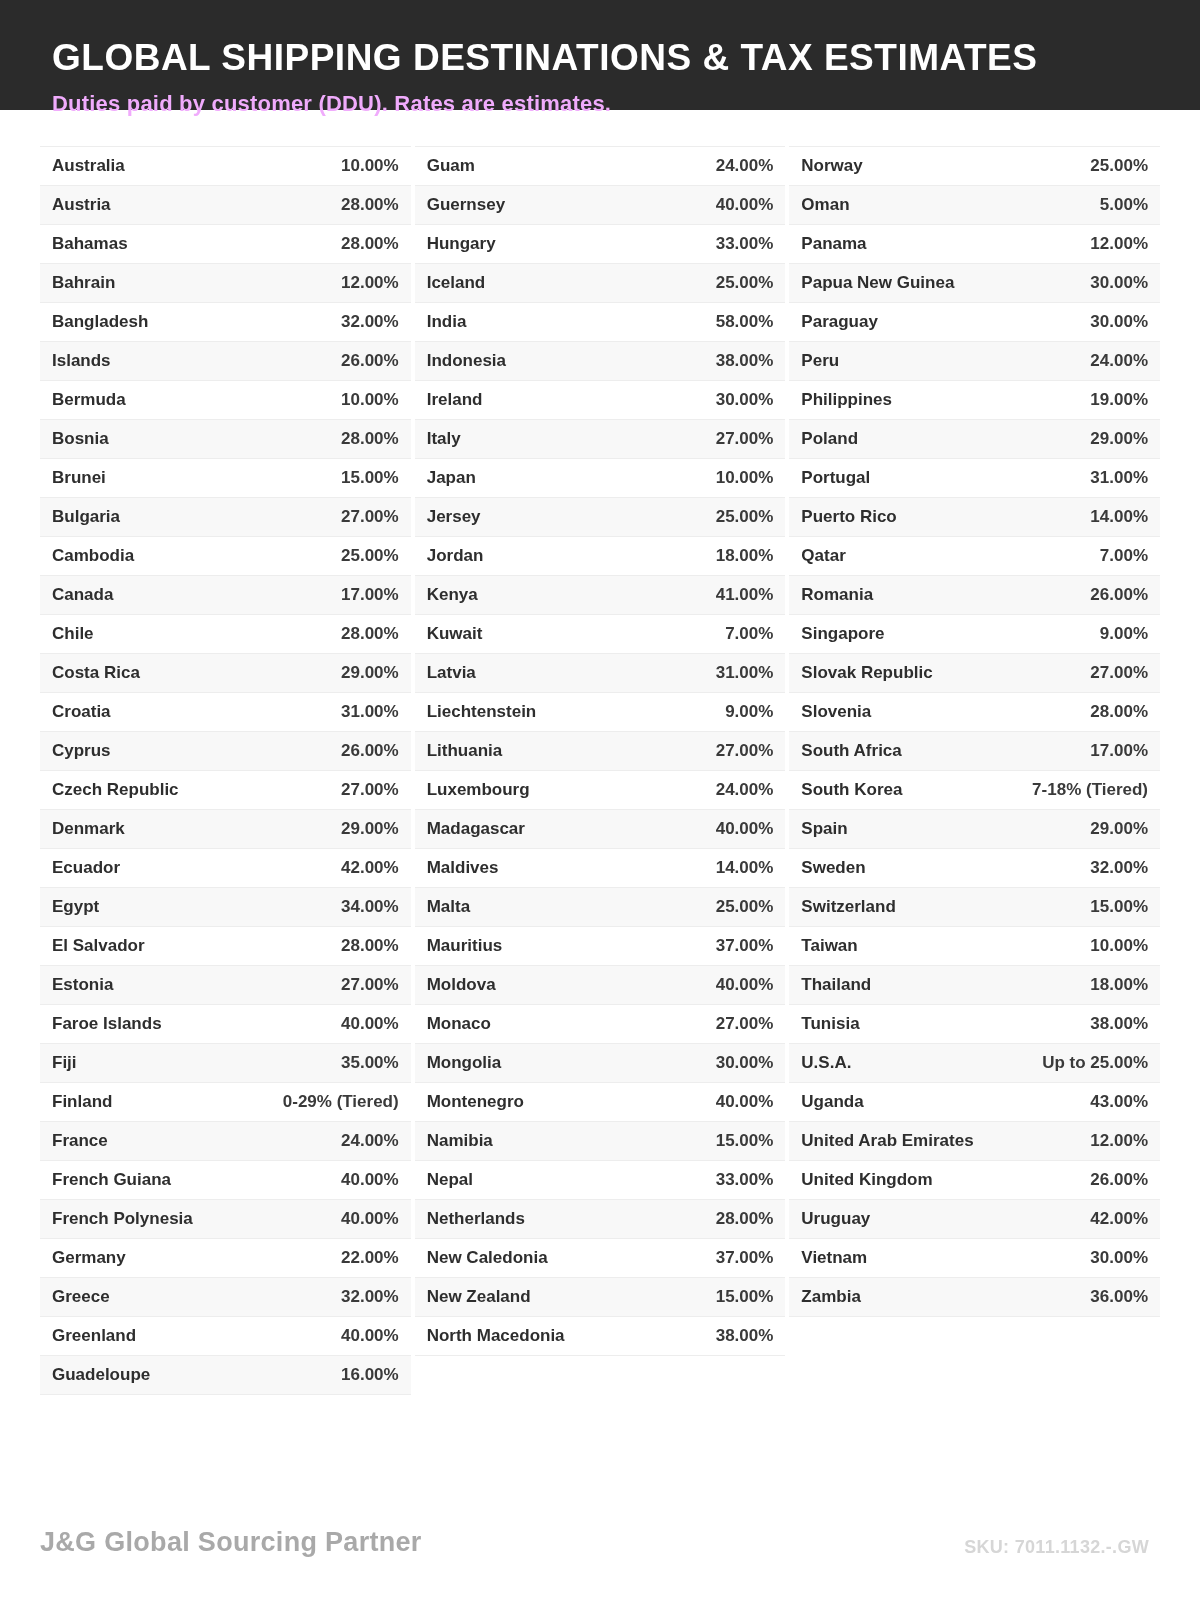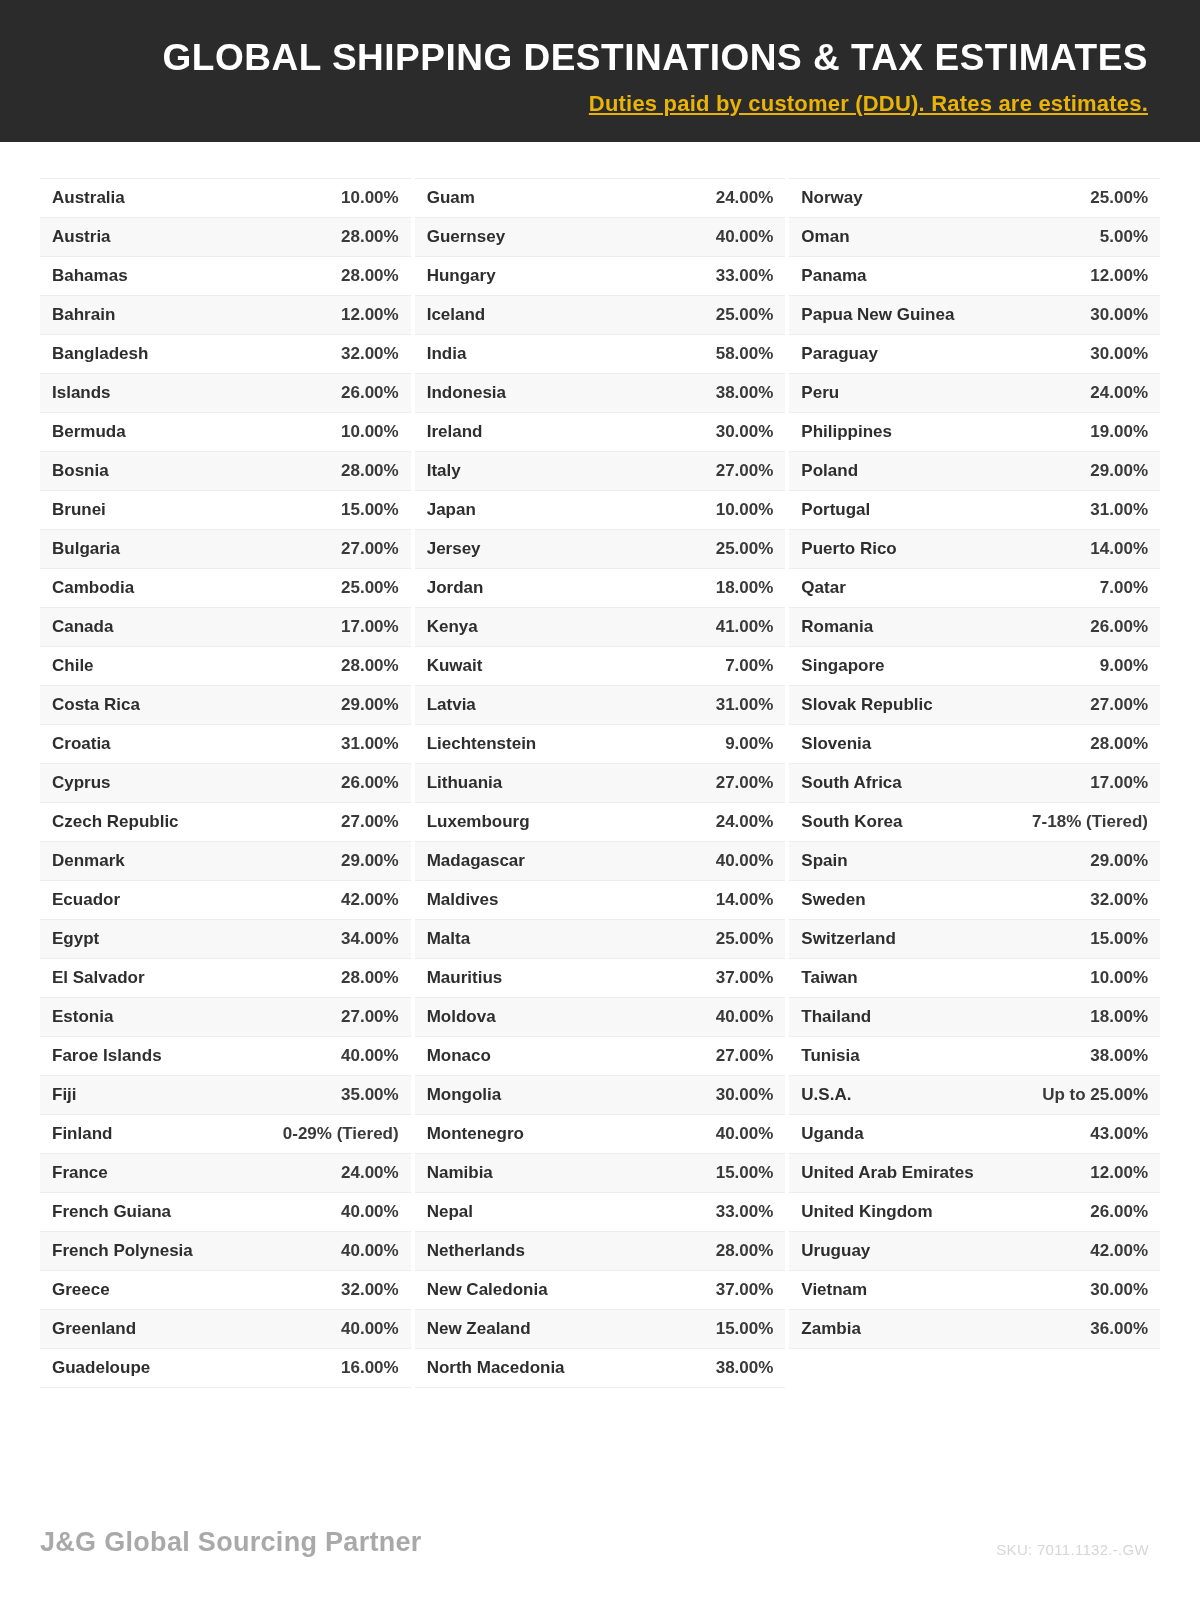--- a/index.html
+++ b/index.html
@@ -9,36 +9,34 @@
     height: 1600px;
     position: relative;
     font-family: "Liberation Sans", "DejaVu Sans", sans-serif;
     color: #333333;
     overflow: hidden;
   }
   .header {
     background: #2b2b2b;
     color: #ffffff;
     padding: 38px 52px 34px 52px;
-    height: 142px;
-    text-align: right;
+    height: 110px;
   }
   .header .title {
     font-size: 37px;
     font-weight: 800;
     letter-spacing: 0.5px;
     line-height: 1.1;
   }
   .header .subtitle {
     margin-top: 12px;
     font-size: 22px;
     font-weight: 700;
-    color: #eab308;
+    color: #f0abfc;
     letter-spacing: 0.2px;
-    text-decoration: underline;
   }
   .columns {
     display: flex;
     gap: 4px;
     padding: 36px 40px 0 40px;
     align-items: flex-start;
   }
   .col {
     flex: 1 1 0;
     border-top: 1px solid #ededed;
@@ -74,22 +72,22 @@
     justify-content: space-between;
     align-items: flex-end;
   }
   .brand {
     font-size: 27px;
     font-weight: 800;
     color: #a9a9a9;
     letter-spacing: 0.3px;
   }
   .sku {
-    font-size: 15px;
-    font-weight: 400;
+    font-size: 18px;
+    font-weight: 700;
     color: #d6d6d6;
     letter-spacing: 0.3px;
   }
 </style>
 </head>
 <body>
 
 <div class="header">
   <div class="title">GLOBAL SHIPPING DESTINATIONS &amp; TAX ESTIMATES</div>
   <div class="subtitle">Duties paid by customer (DDU). Rates are estimates.</div>
@@ -203,20 +201,24 @@
       </div>
       <div class="row">
         <span class="country">French Guiana</span>
         <span class="rate">40.00%</span>
       </div>
       <div class="row">
         <span class="country">French Polynesia</span>
         <span class="rate">40.00%</span>
       </div>
       <div class="row">
+        <span class="country">Germany</span>
+        <span class="rate">22.00%</span>
+      </div>
+      <div class="row">
         <span class="country">Greece</span>
         <span class="rate">32.00%</span>
       </div>
       <div class="row">
         <span class="country">Greenland</span>
         <span class="rate">40.00%</span>
       </div>
       <div class="row">
         <span class="country">Guadeloupe</span>
         <span class="rate">16.00%</span>

